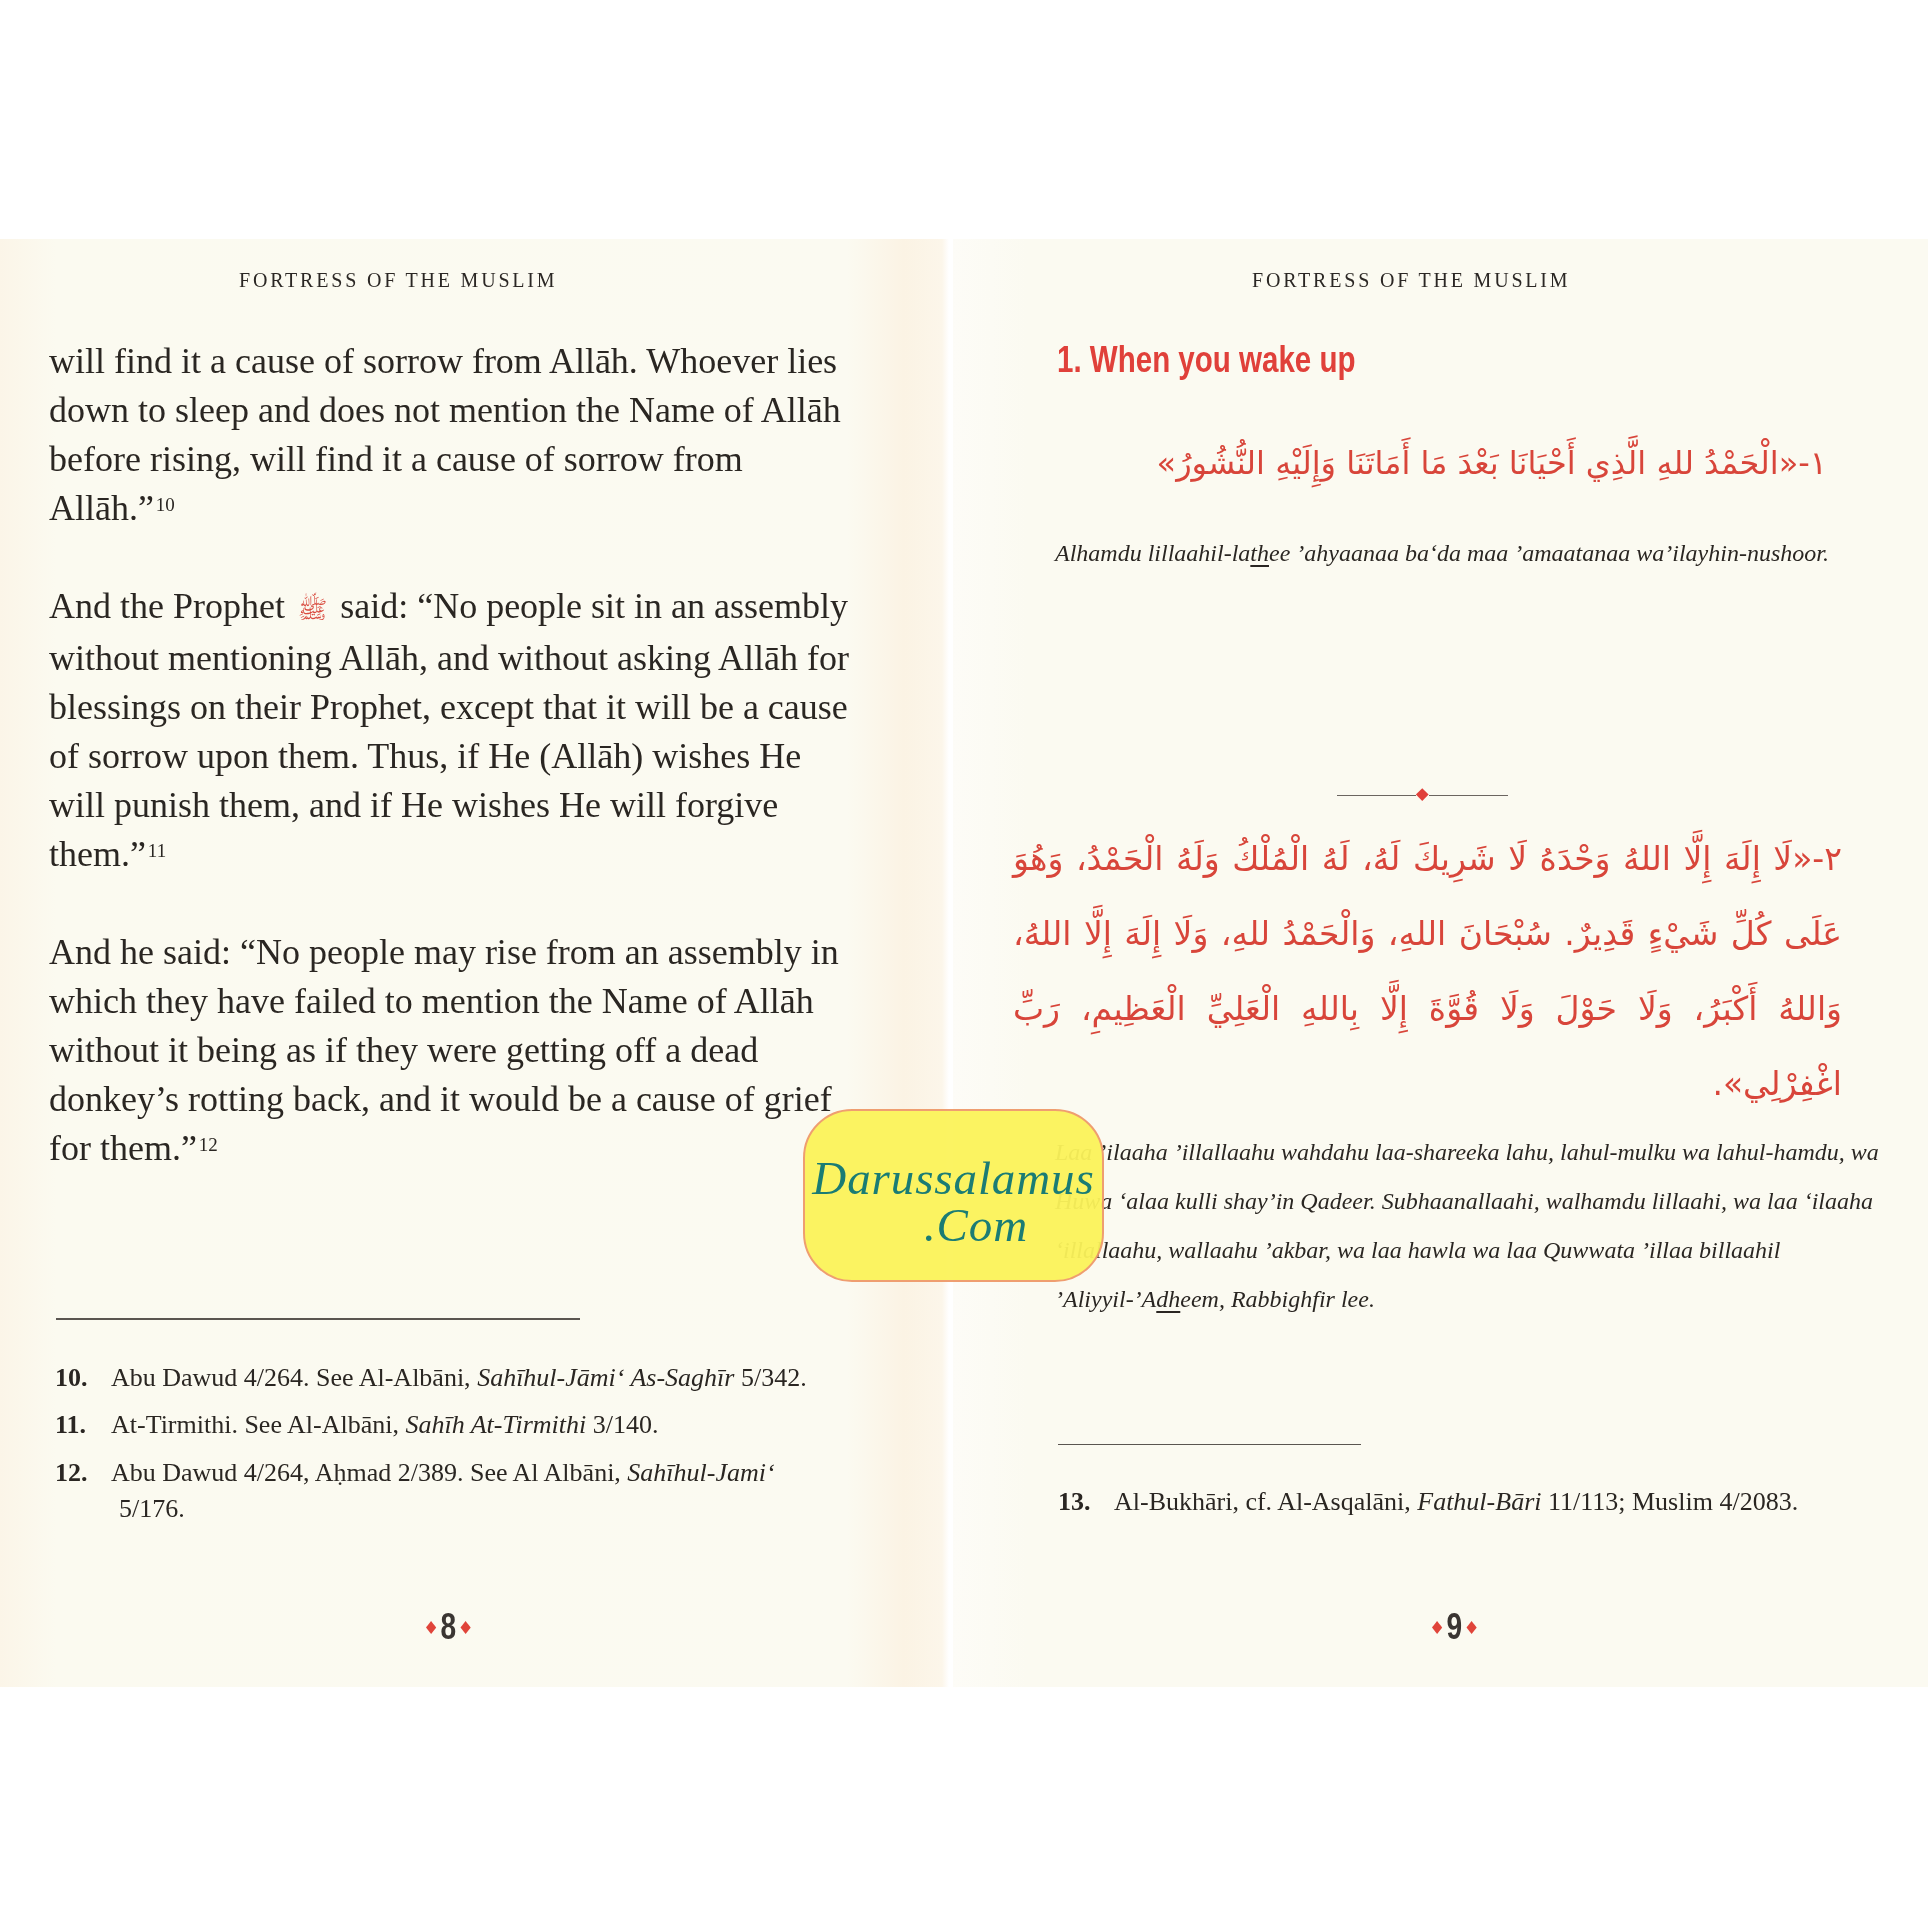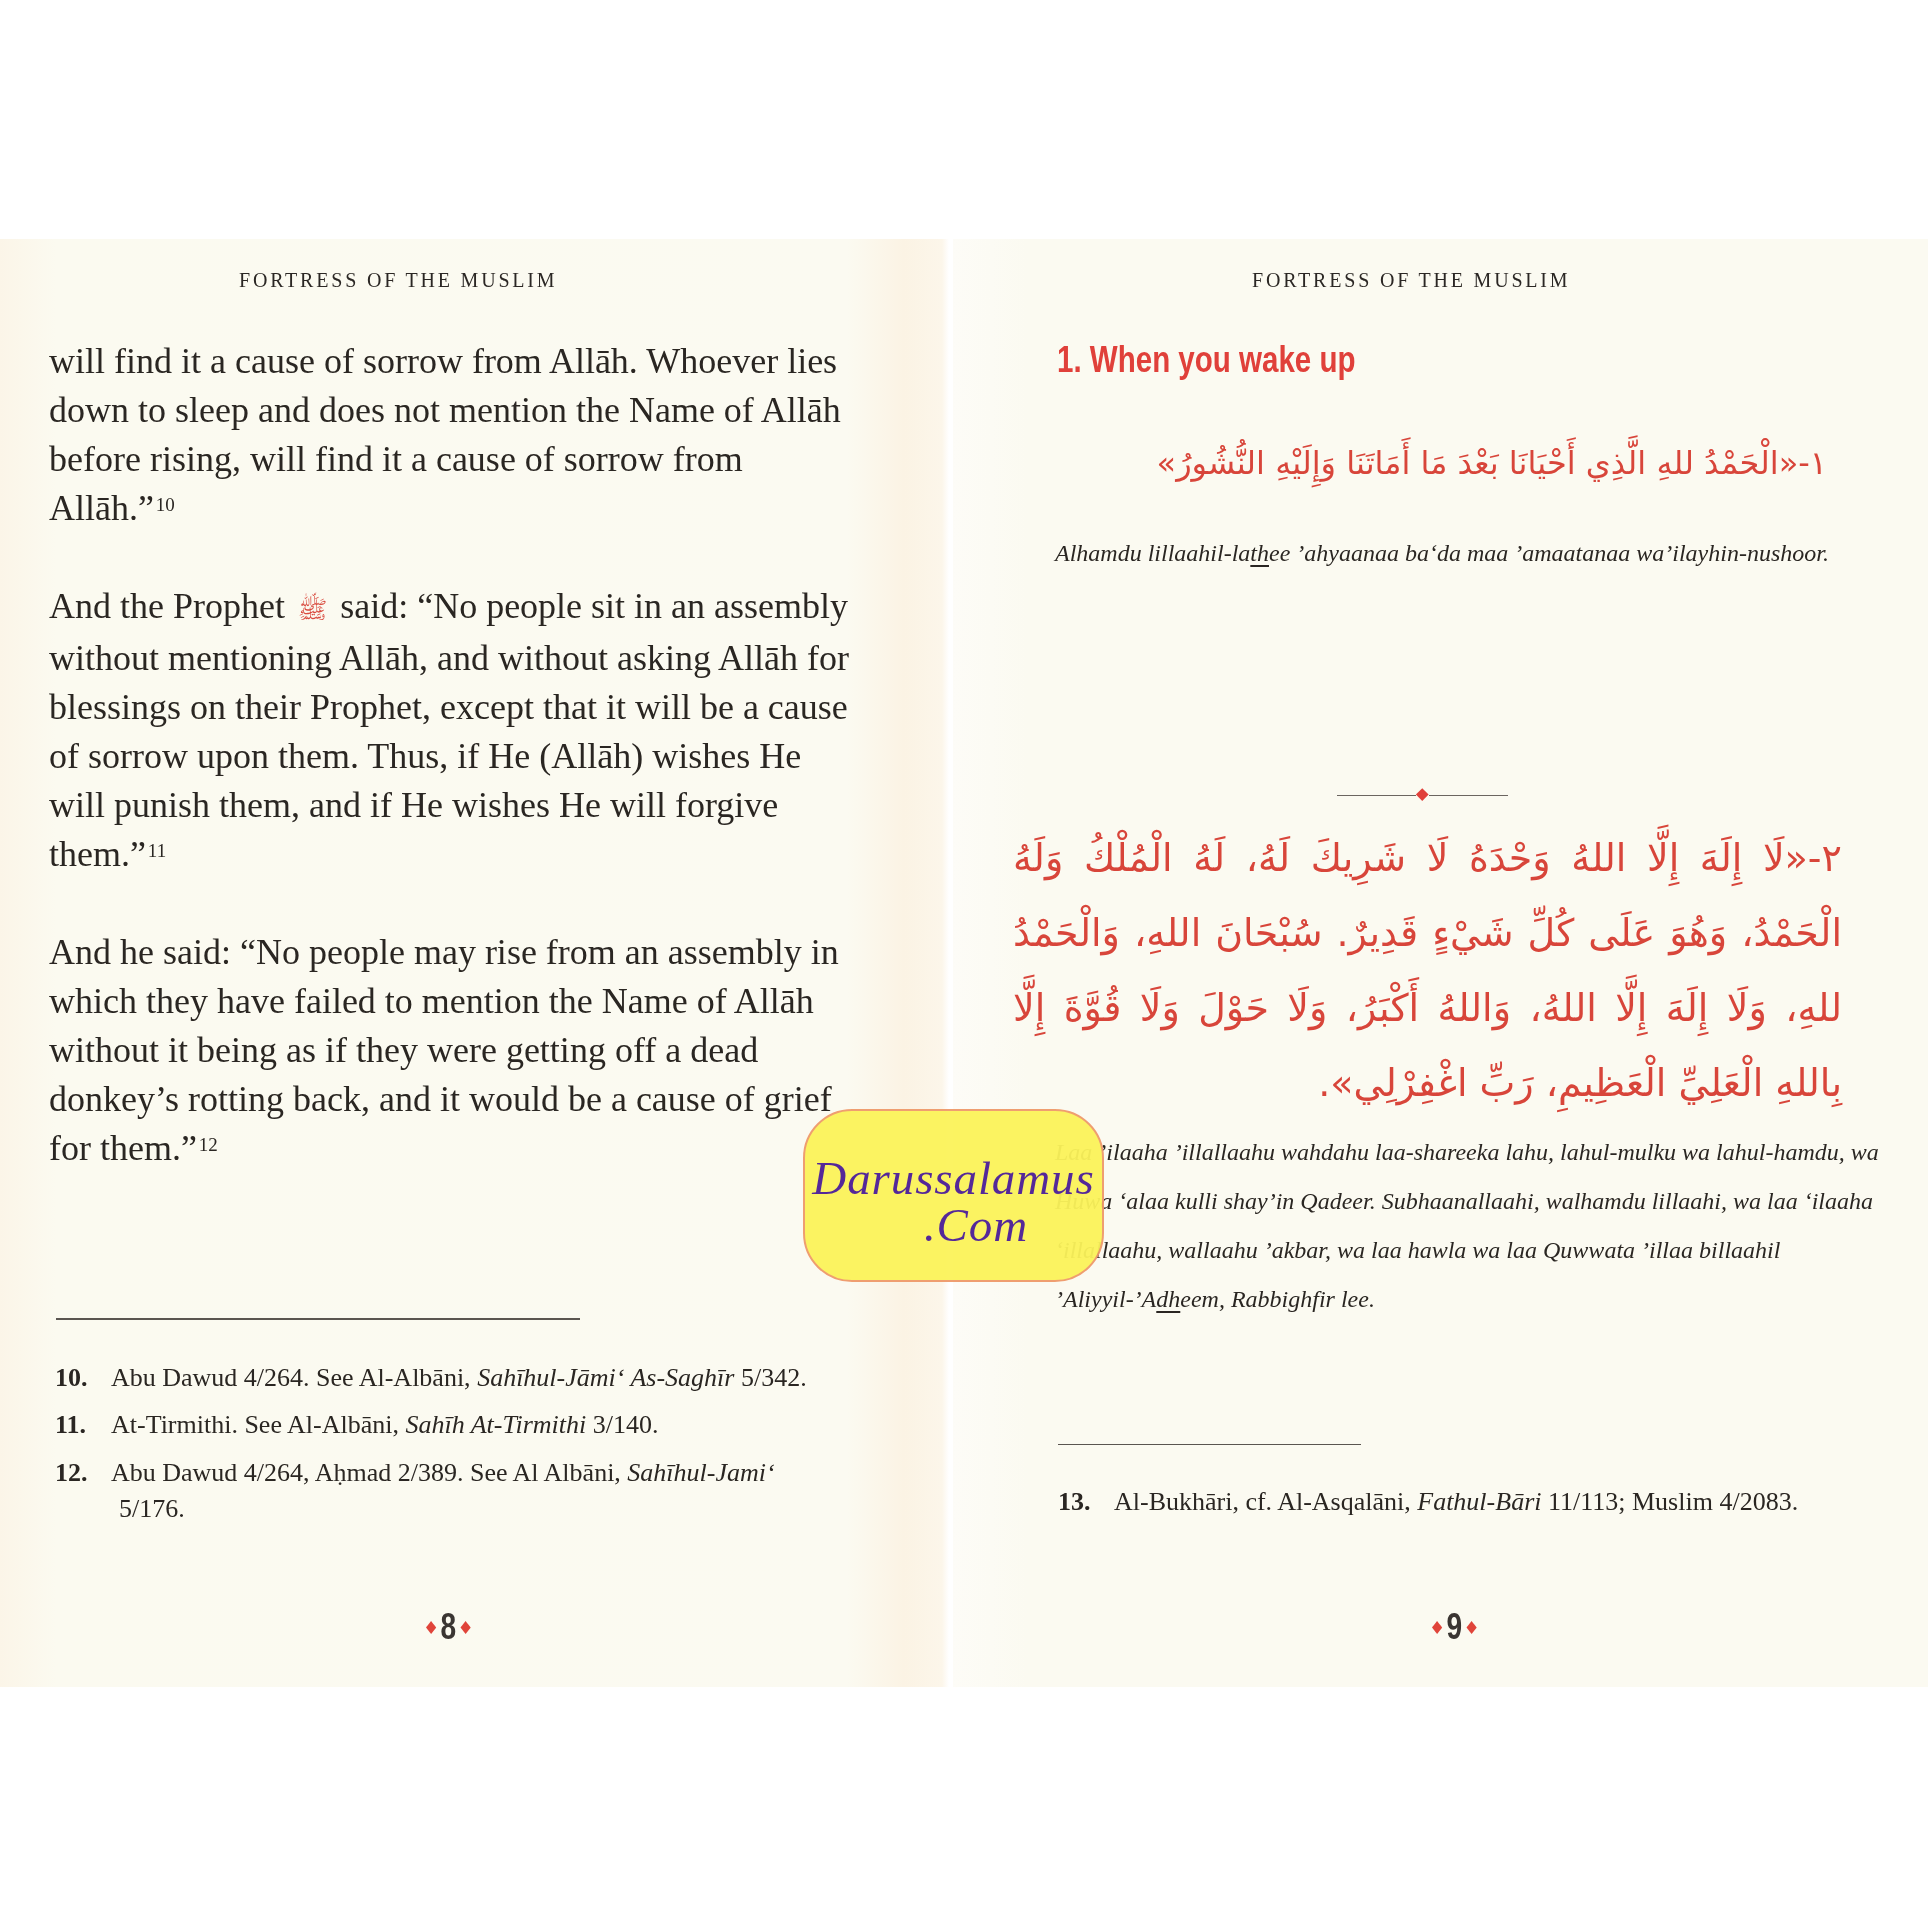--- a/index.html
+++ b/index.html
@@ -136,21 +136,21 @@
       right: 102px;
       top: 196px;
       width: 810px;
       font-size: 32px;
       line-height: 56px;
     }
     .arabic-2 {
       right: 87px;
       top: 582px;
       width: 829px;
-      font-size: 38px;
+      font-size: 33px;
       line-height: 75px;
       text-align: justify;
       text-align-last: right;
     }
     .translit {
       position: absolute;
       left: 102px;
       font-style: italic;
       font-size: 24px;
       line-height: 49px;
@@ -199,21 +199,21 @@
       top: 870px;
       width: 301px;
       height: 173px;
       background: #fbf35a;
       border: 2.8px solid #ef9a6a;
       border-radius: 49px;
       box-sizing: border-box;
       text-align: center;
       font-family: "Liberation Serif", "DejaVu Serif", serif;
       font-style: italic;
-      color: #4c1d95;
+      color: #0f766e;
       opacity: 0.95;
       z-index: 5;
     }
     .watermark .wm-line1 {
       position: absolute;
       left: 0; right: 0;
       top: 43px;
       font-size: 47px;
       line-height: 49px;
       letter-spacing: 0.9px;

